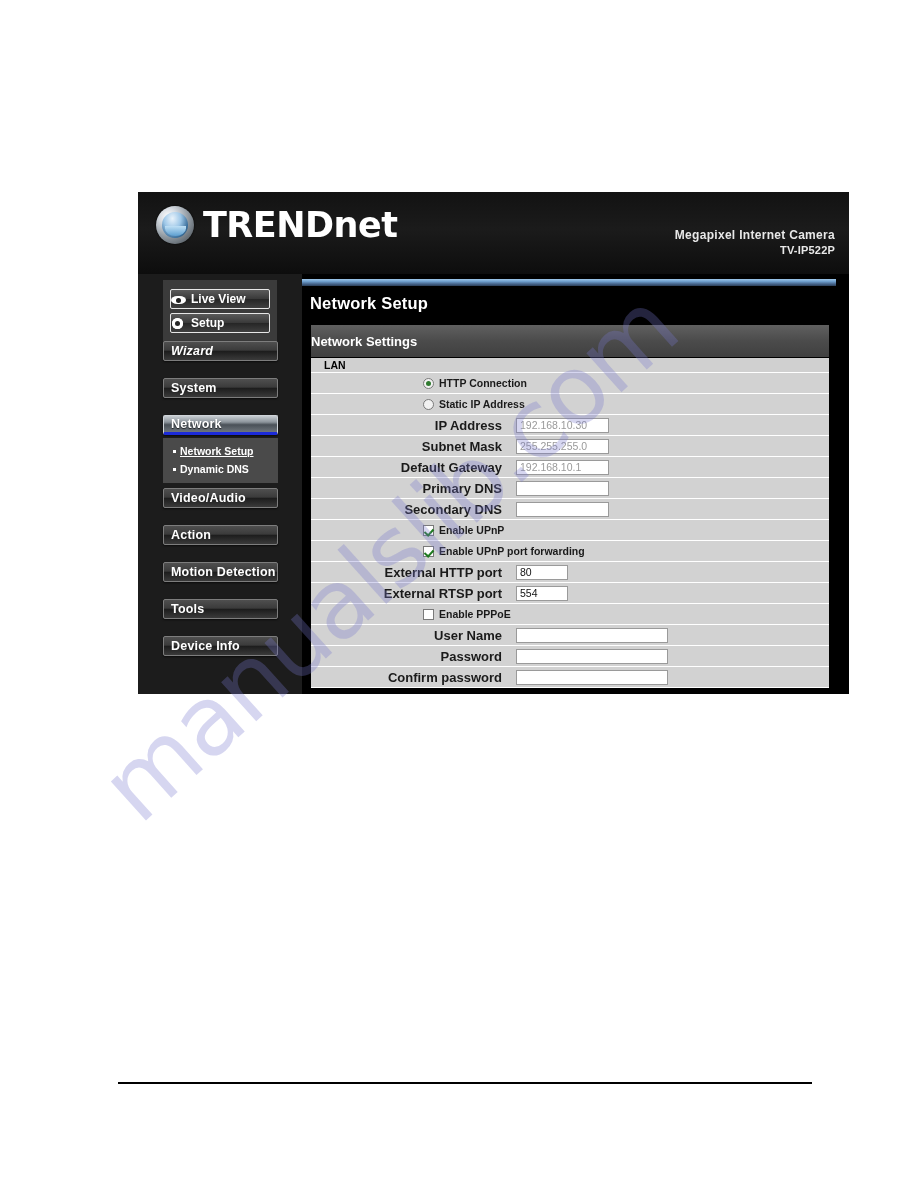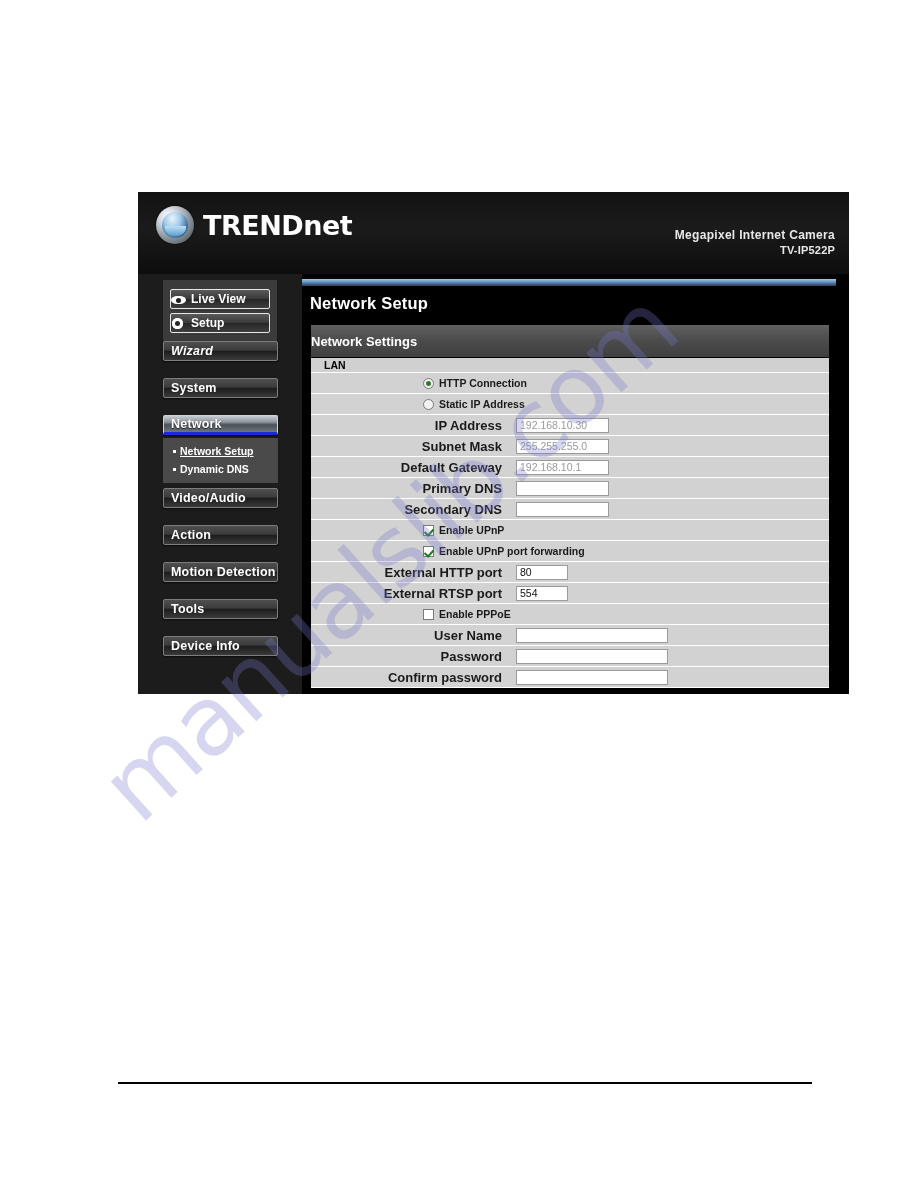--- a/index.html
+++ b/index.html
@@ -113,21 +113,21 @@
     left: 9px; top: 20px;
     width: 21px; height: 10px;
     border-radius: 0 0 12px 12px / 0 0 9px 9px;
     background: linear-gradient(to bottom, #bfe0f5, #5d9fd0);
     z-index: 2;
   }
   #logo-text {
     margin-left: 9px;
     color: #ffffff;
     font-family: "DejaVu Sans", sans-serif;
-    font-size: 27px;
+    font-size: 35px;
     font-weight: bold;
     letter-spacing: -0.5px;
     line-height: 1;
     white-space: nowrap;
   }
   #product-info {
     position: absolute;
     right: 14px;
     top: 36px;
     text-align: right;

